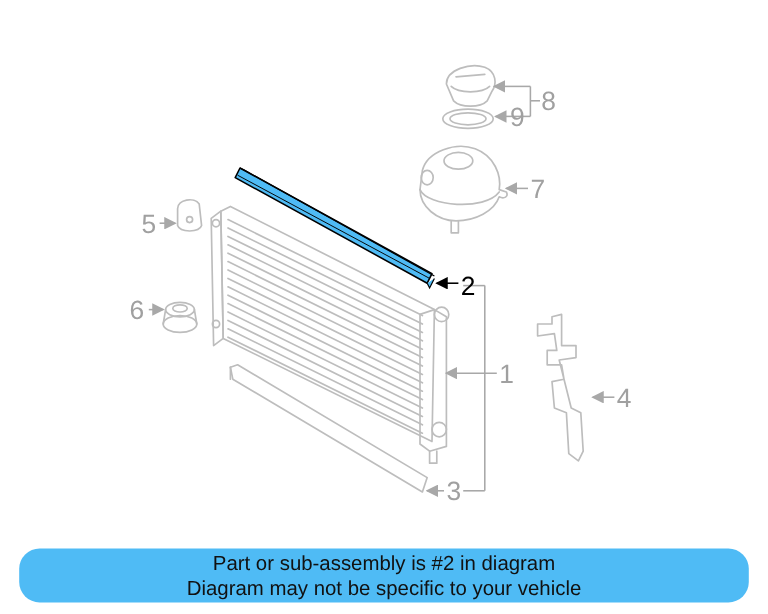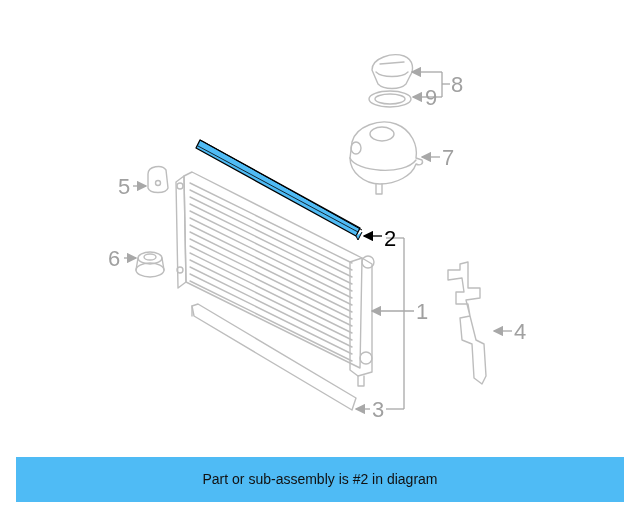--- a/index.html
+++ b/index.html
@@ -5,21 +5,21 @@
     html, body { margin:0; padding:0; background:#ffffff; }
     body { width:640px; height:512px; position:relative; overflow:hidden; font-family:"Liberation Sans", sans-serif; }
     #diagram { position:absolute; left:0; top:0; width:640px; height:450px; }
     .callout { font-family:"Liberation Sans", sans-serif; font-size:22px; fill:#a0a0a0; }
     .callout.hl { fill:#000000; }
     .part { fill:none; stroke:#bdbdbd; stroke-width:1.4; stroke-linejoin:round; stroke-linecap:round; }
     .lead { fill:none; stroke:#a8a8a8; stroke-width:1.3; }
     .arrowhead { fill:#a8a8a8; }
     #banner { position:absolute; left:16px; top:457px; width:608px; height:45px; background:#4fbbf5;
       display:flex; flex-direction:column; align-items:center; justify-content:center; color:#111;
-      font-size:14px; line-height:21px; text-align:center; }
+      font-size:17px; line-height:21px; text-align:center;border-radius:17px; }
   </style>
 </head>
 <body>
 
 <svg id="diagram" viewBox="0 0 640 450" xmlns="http://www.w3.org/2000/svg">
   <defs>
     <marker id="ah" markerWidth="8" markerHeight="8" refX="7" refY="4" orient="auto">
       <path d="M0,0 L8,4 L0,8 z" class="arrowhead"></path>
     </marker>
     <marker id="ahk" markerWidth="8" markerHeight="8" refX="7" refY="4" orient="auto">
@@ -125,13 +125,14 @@
   <text class="callout" x="425" y="105">9</text>
   <text class="callout" x="442" y="165">7</text>
   <text class="callout hl" x="384" y="246">2</text>
   <text class="callout" x="416" y="319">1</text>
   <text class="callout" x="372" y="417">3</text>
   <text class="callout" x="514" y="339">4</text>
 </svg>
 
 <div id="banner">
   <div>Part or sub-assembly is #2 in diagram</div>
+  <div>Diagram may not be specific to your vehicle</div>
 </div>
 
 </body></html>

